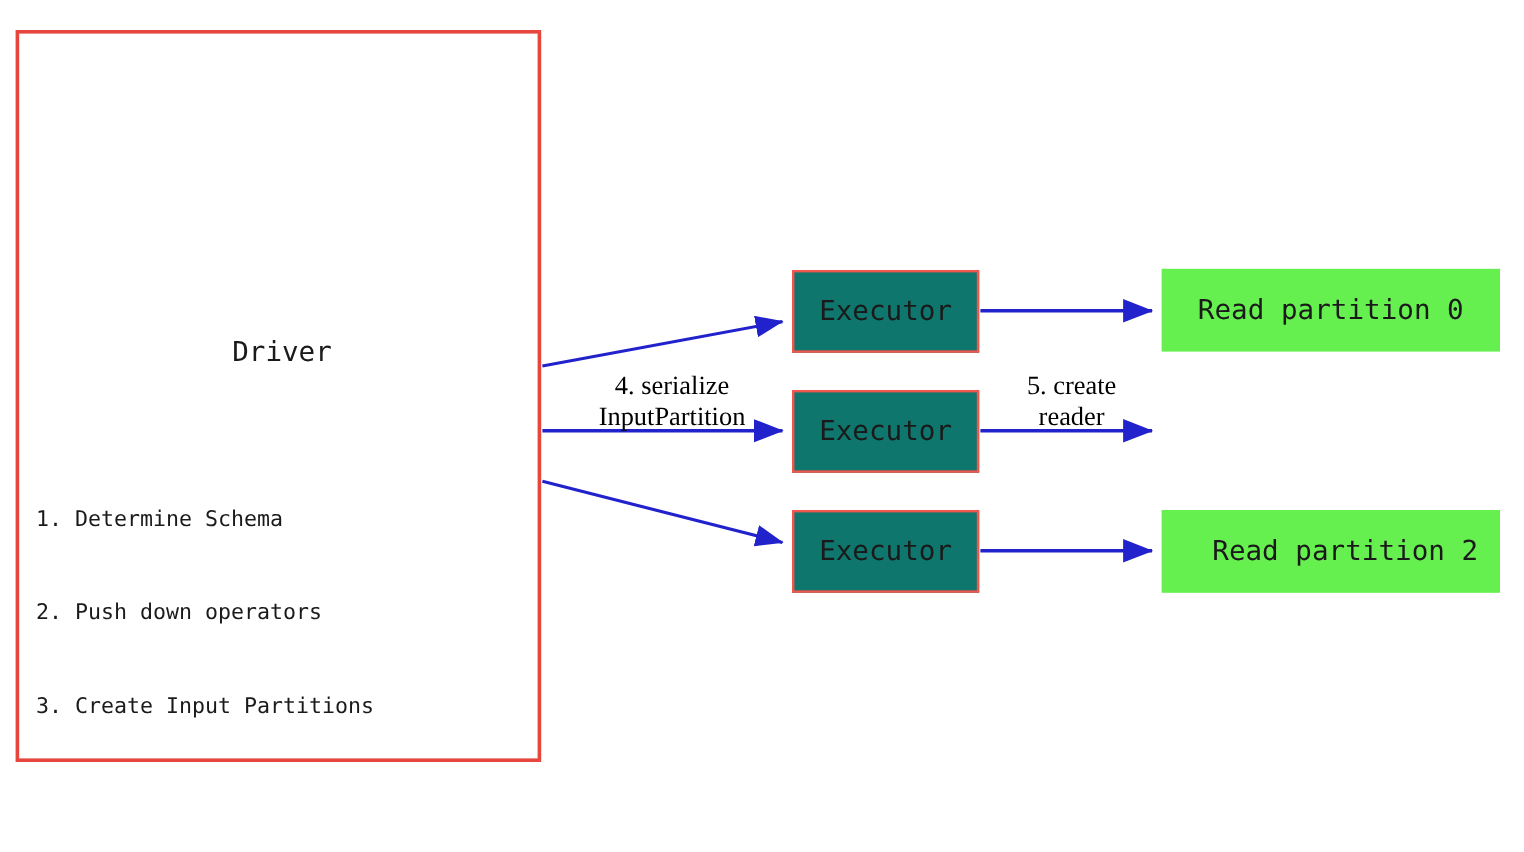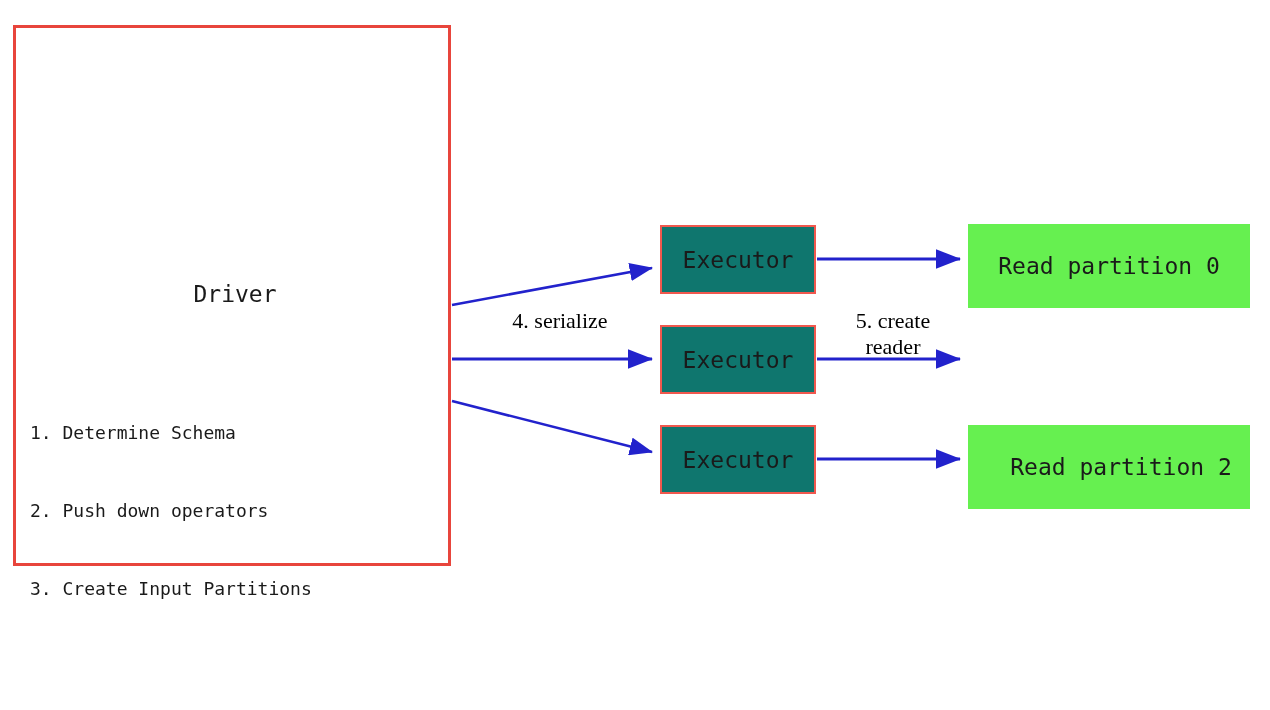--- a/index.html
+++ b/index.html
@@ -18,21 +18,21 @@
     background: #ffffff;
     overflow: hidden;
   }
 
   
   .driver-box {
     position: absolute;
     left: 13px;
     top: 25px;
     width: 438px;
-    height: 541px;
+    height: 610px;
     border: 3px solid #e8453c;
     background: #ffffff;
     box-sizing: border-box;
     padding-left: 23px;
   }
   .driver-title {
     position: absolute;
     left: 0;
     top: 253px;
     width: 438px;
@@ -76,21 +76,21 @@
   }
   .exec-0 { top: 225px; }
   .exec-1 { top: 325px; }
   .exec-2 { top: 425px; }
 
   
   .partition-box {
     position: absolute;
     left: 968px;
     width: 282px;
-    height: 84px;
+    height: 69px;
     background: #66f050;
     box-sizing: border-box;
     display: flex;
     align-items: center;
     justify-content: center;
   }
   .partition-box .label {
     font-family: "DejaVu Sans Mono", "Liberation Mono", monospace;
     font-size: 23px;
     color: #1a1a1a;
@@ -178,19 +178,20 @@
 
   <div class="partition-box part-0">
     <span class="label">Read partition 0</span>
   </div>
   <div class="partition-box part-2">
     <span class="label">Read partition 2</span>
   </div>
 
   <div class="edge-label label-serialize">
     <div>4. serialize</div>
+    <div>InputPartition</div>
   </div>
   <div class="edge-label label-create">
     <div>5. create</div>
     <div>reader</div>
   </div>
 
 </div>
 
 </body></html>

